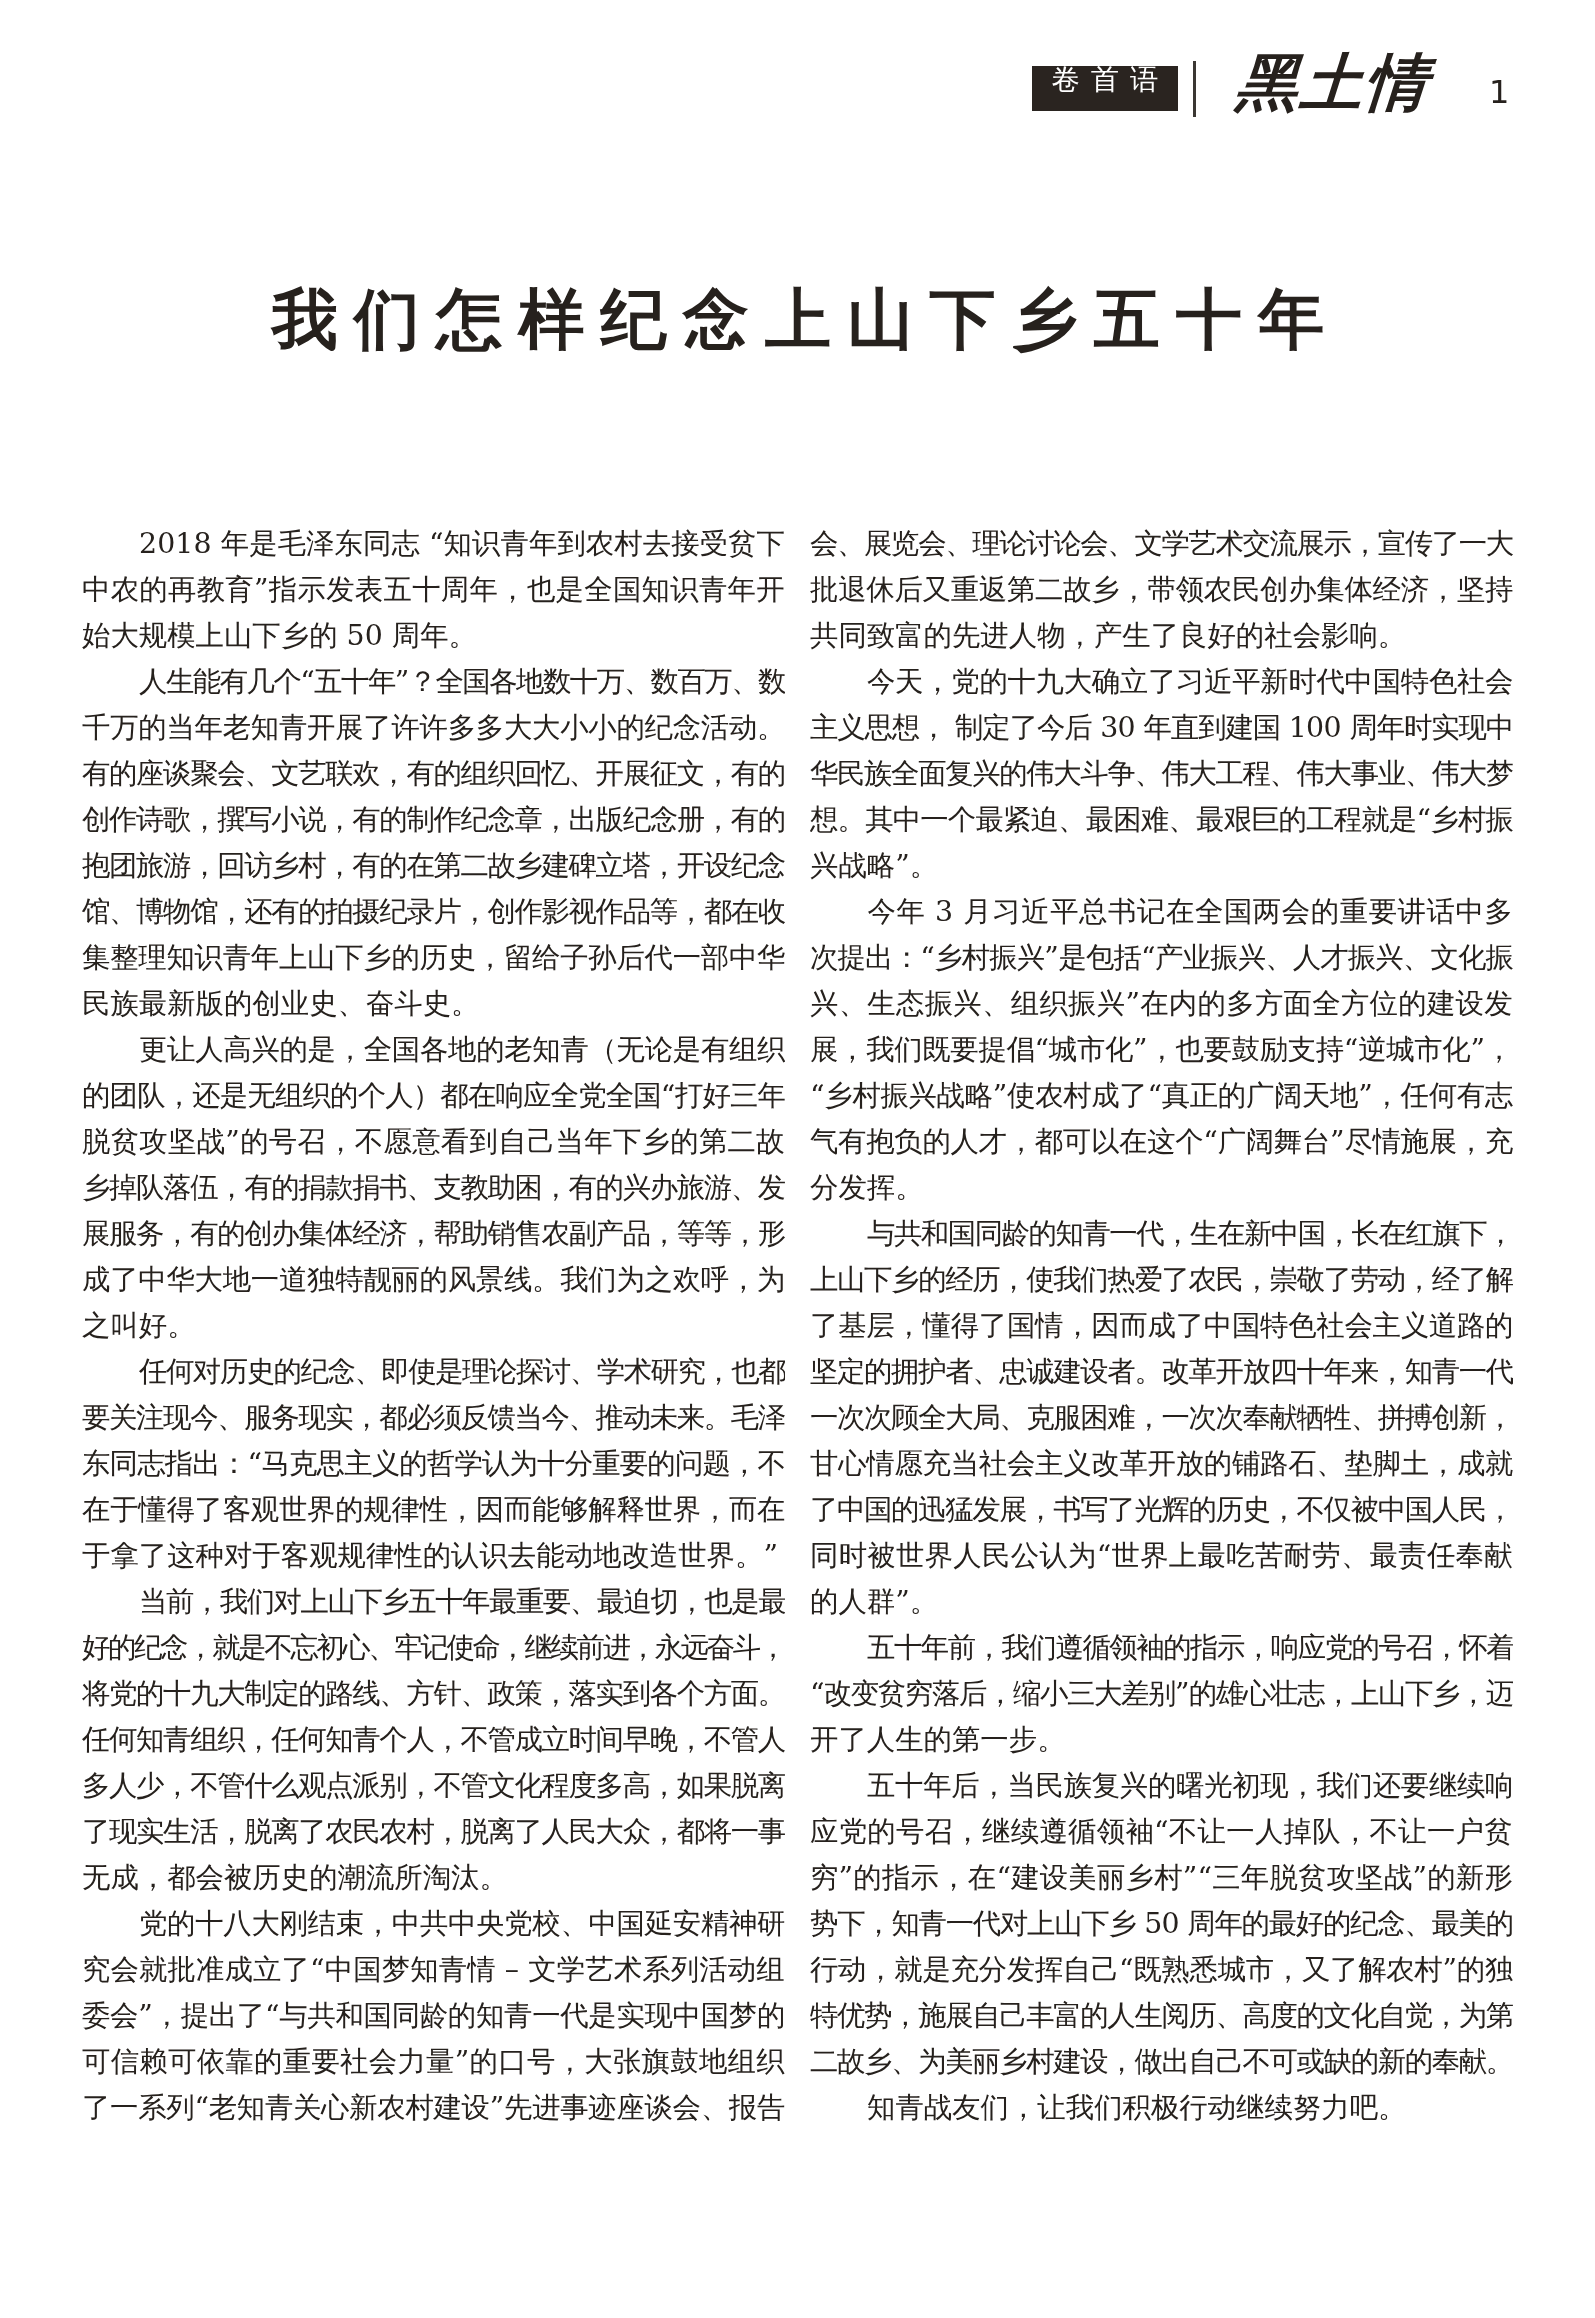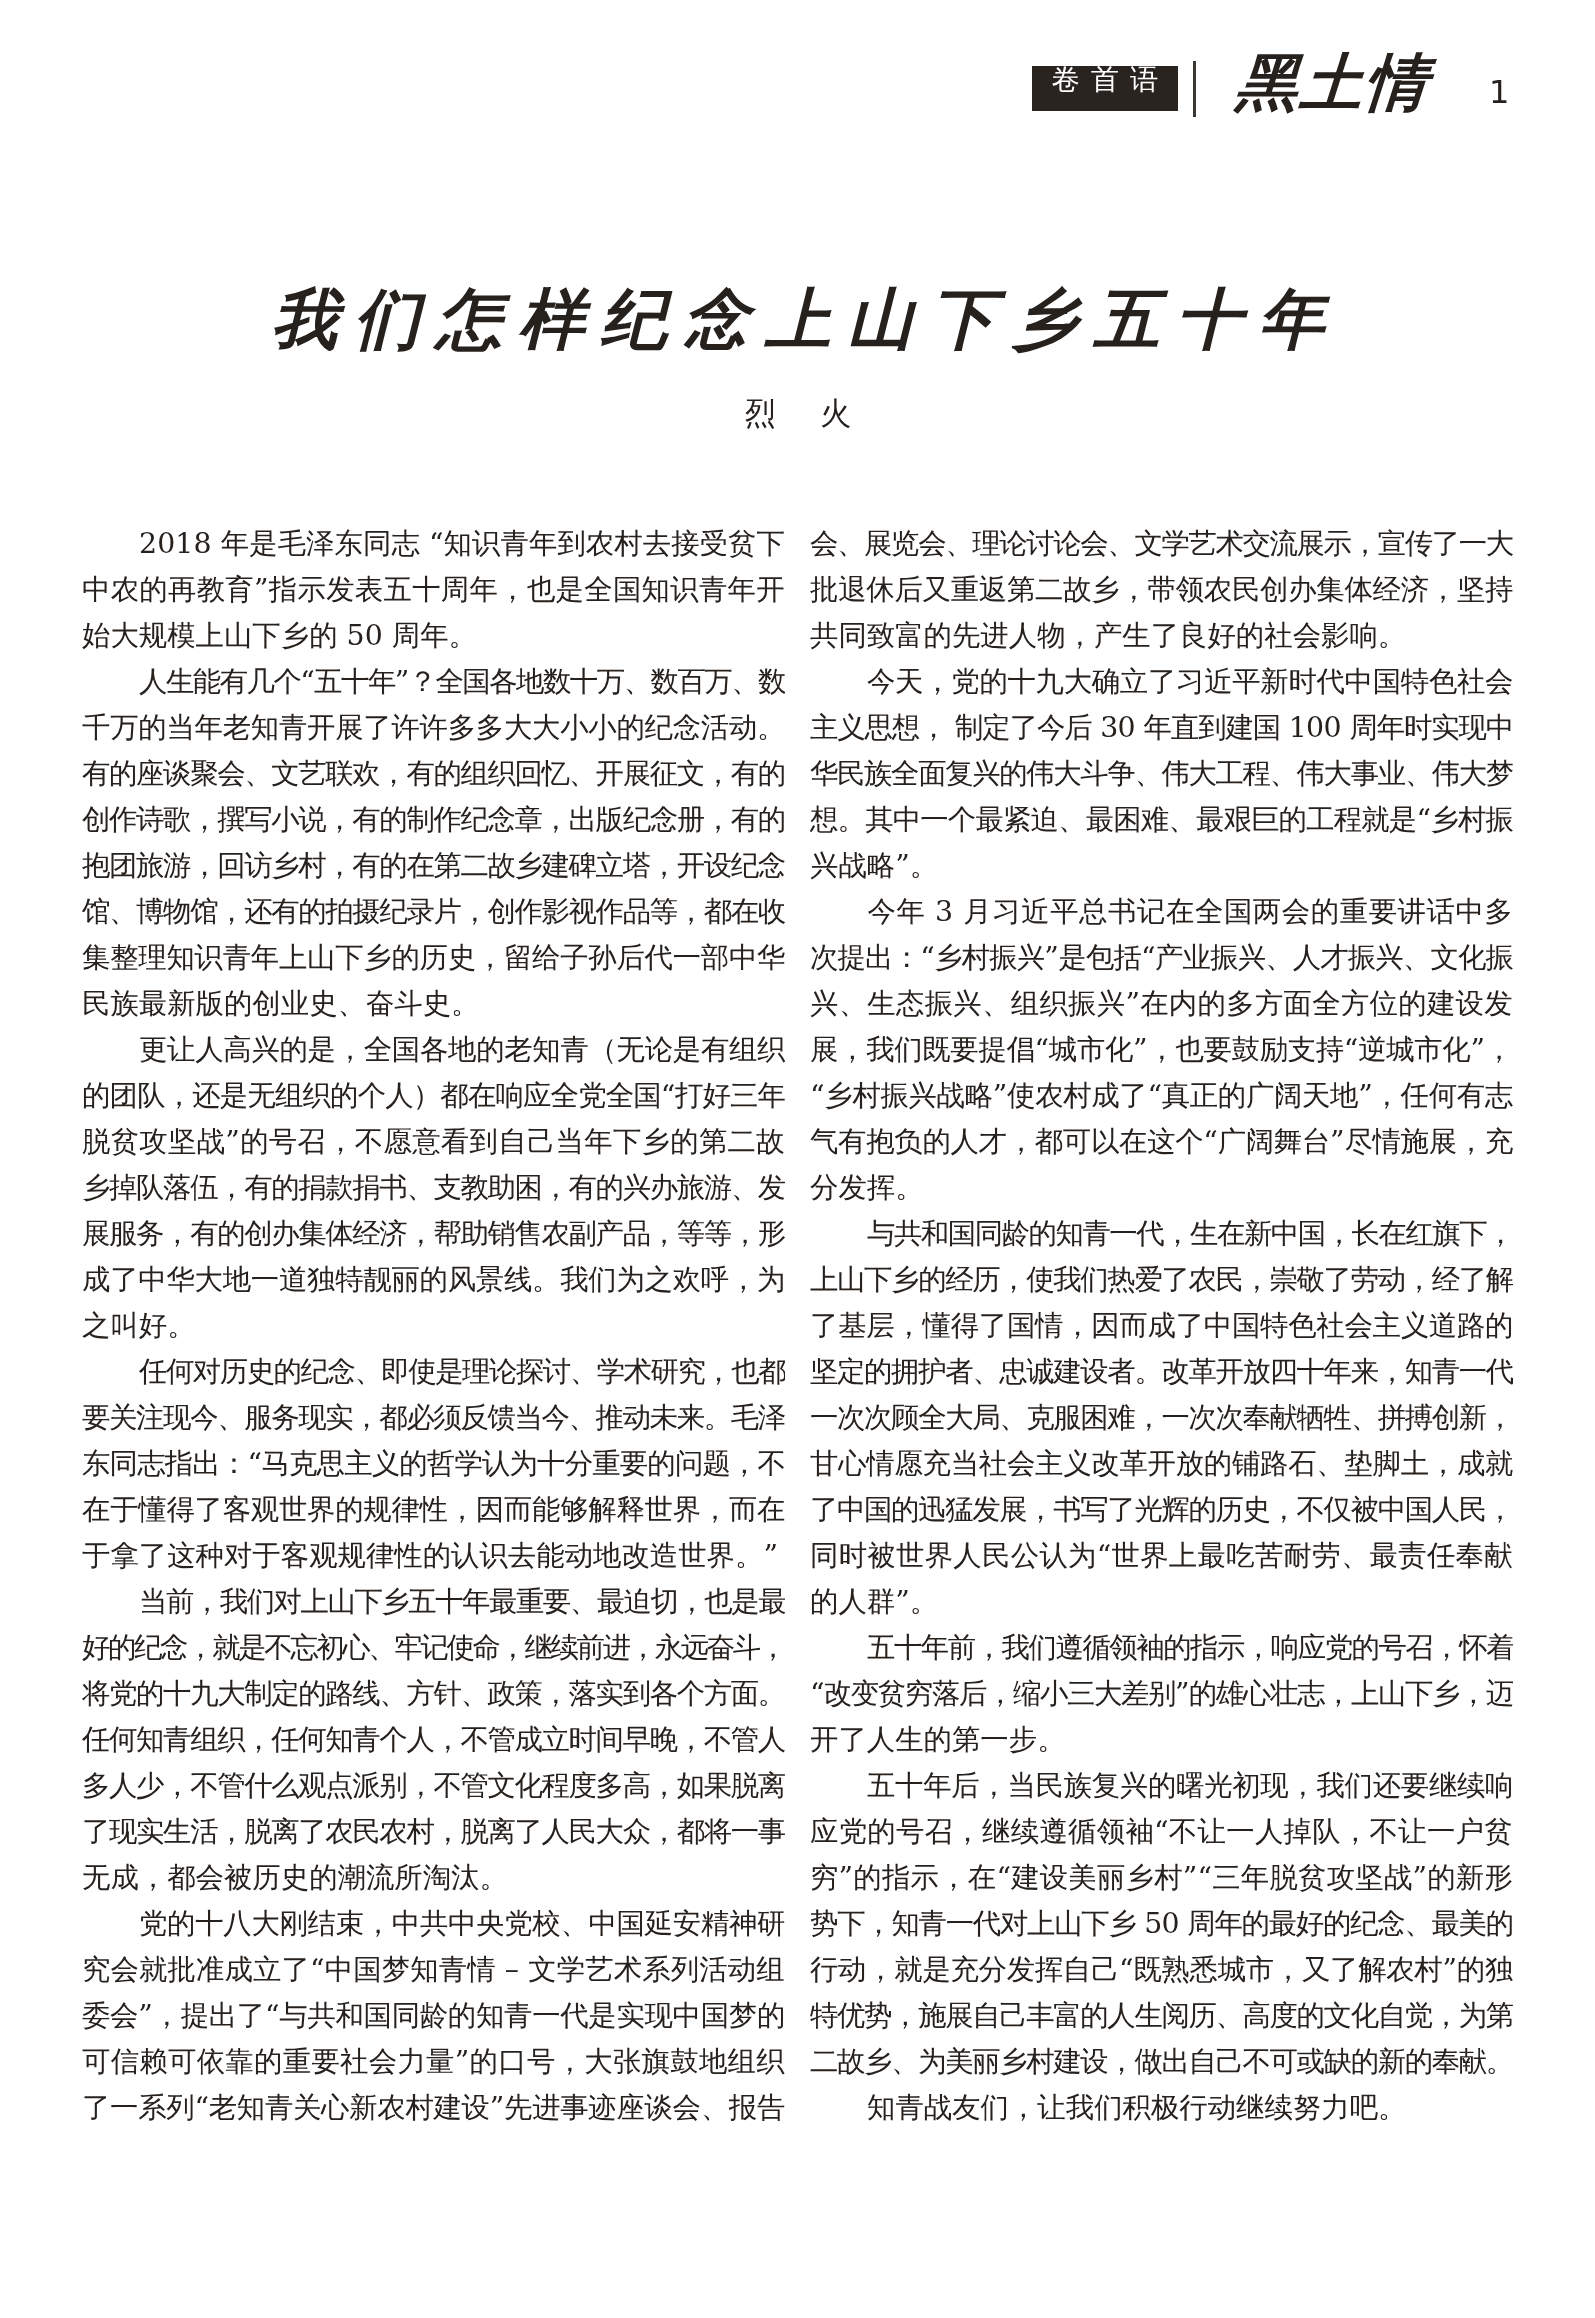--- a/index.html
+++ b/index.html
@@ -52,21 +52,20 @@
   
   .title{
     position:absolute;left:0;top:286px;width:100%;
     margin:0;
     text-align:center;
     font-size:66px;line-height:1;
     font-weight:900;
     letter-spacing:16.2px;
     text-indent:16.2px;
     color:var(--ink);
-    font-style:italic;
   }
   .author{
     position:absolute;left:0;top:398px;width:100%;
     text-align:center;
     font-size:31px;line-height:1;
     letter-spacing:6.8px;
     text-indent:6.8px;
     color:var(--ink);
   }
   
@@ -102,21 +101,20 @@
   </div>
 
   <div class="header-rule"></div>
 
   <div class="brand">黑土情</div>
 
   <div class="pageno">1</div>
 
   <h1 class="title">我们怎样纪念上山下乡五十年</h1>
 
-  <div class="author">烈　火</div>
 
   <div class="col col-left">
       <div class="line">
         <span class="ind"></span>
         <span class="ch">2</span>
         <span class="ch">0</span>
         <span class="ch">1</span>
         <span class="ch">8</span>
         <span class="ch"> </span>
         <span class="ch">年</span>

